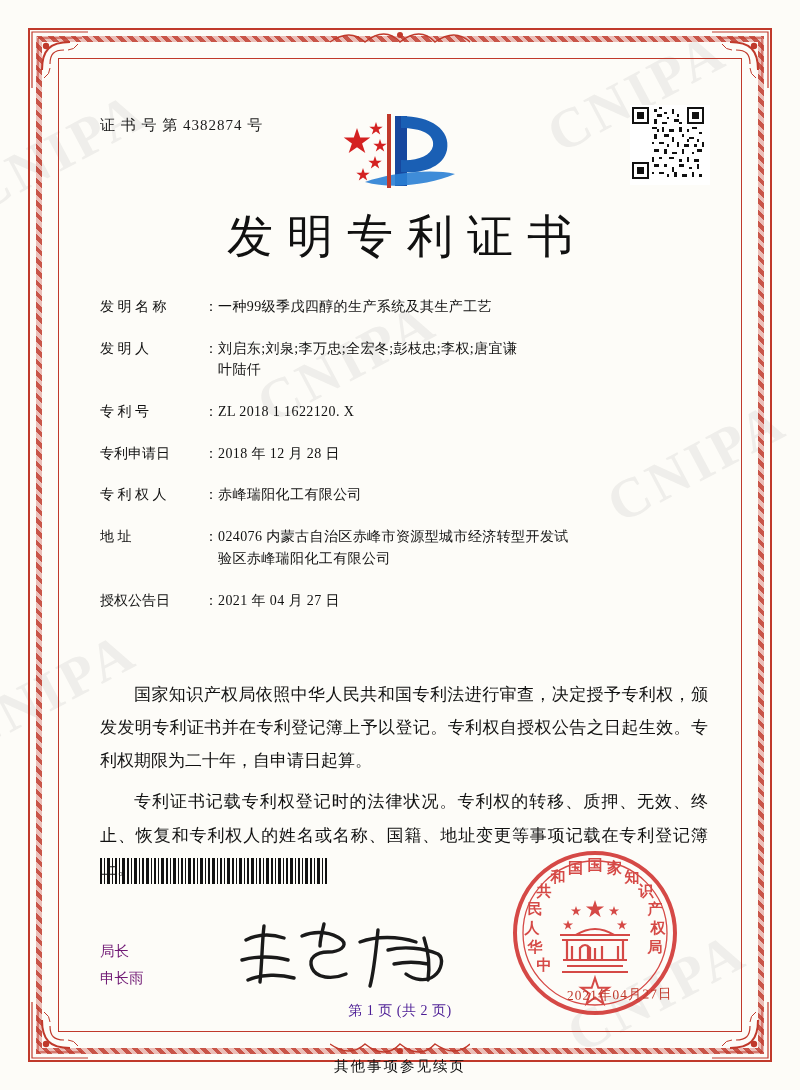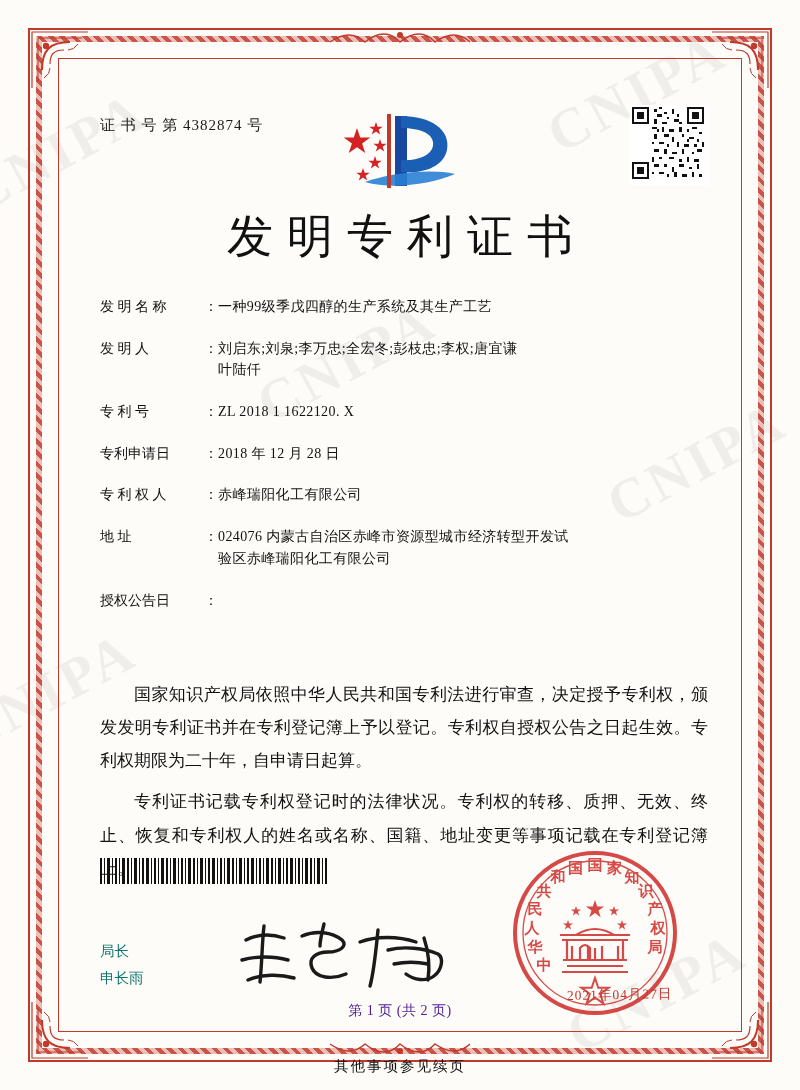--- a/index.html
+++ b/index.html
@@ -213,21 +213,21 @@
     height: 26px;
     width: 230px;
   }
 
   .sig-block {
     position: absolute;
     left: 42px;
     top: 880px;
     font-size: 14.5px;
     line-height: 1.85;
-    color: #0f766e;
+    color: #701a75;
   }
   .signature {
     position: absolute;
     left: 170px;
     top: 858px;
     width: 240px;
     height: 80px;
   }
 
   .seal {
@@ -505,20 +505,21 @@
           <span class="line2">验区赤峰瑞阳化工有限公司</span>
         </div>
       </div>
 
       <div class="pubrow">
         <div class="pub-left">
           <div class="flabel spread">
             <span>授权公告日</span>
               <span>：</span>
           </div>
+          <div class="fvalue">2021 年 04 月 27 日</div>
         </div>
       </div>
 
     </div>
 
     <div class="paras">
       <p>国家知识产权局依照中华人民共和国专利法进行审查，决定授予专利权，颁发发明专利证书并在专利登记簿上予以登记。专利权自授权公告之日起生效。专利权期限为二十年，自申请日起算。</p>
       <p>专利证书记载专利权登记时的法律状况。专利权的转移、质押、无效、终止、恢复和专利权人的姓名或名称、国籍、地址变更等事项记载在专利登记簿上。</p>
     </div>
 

